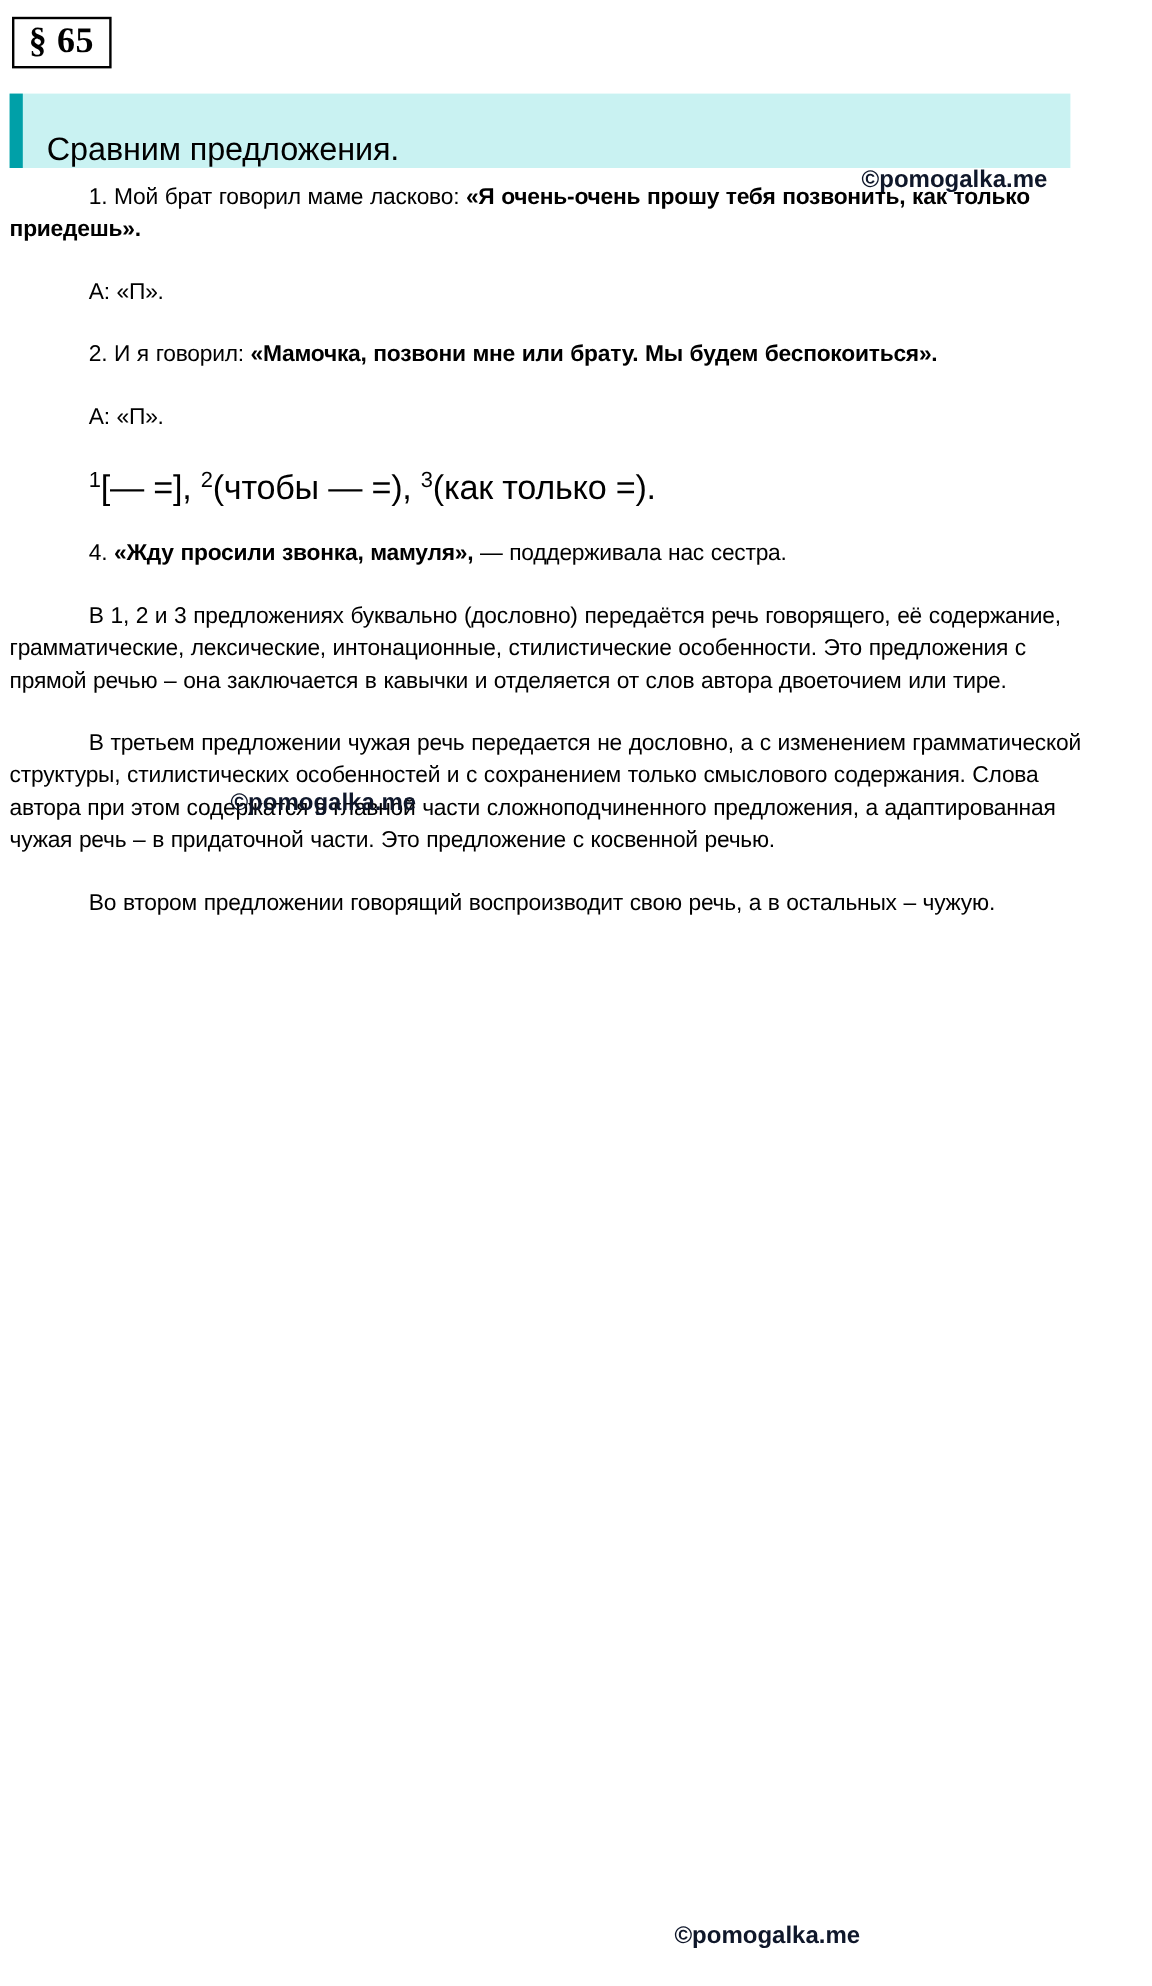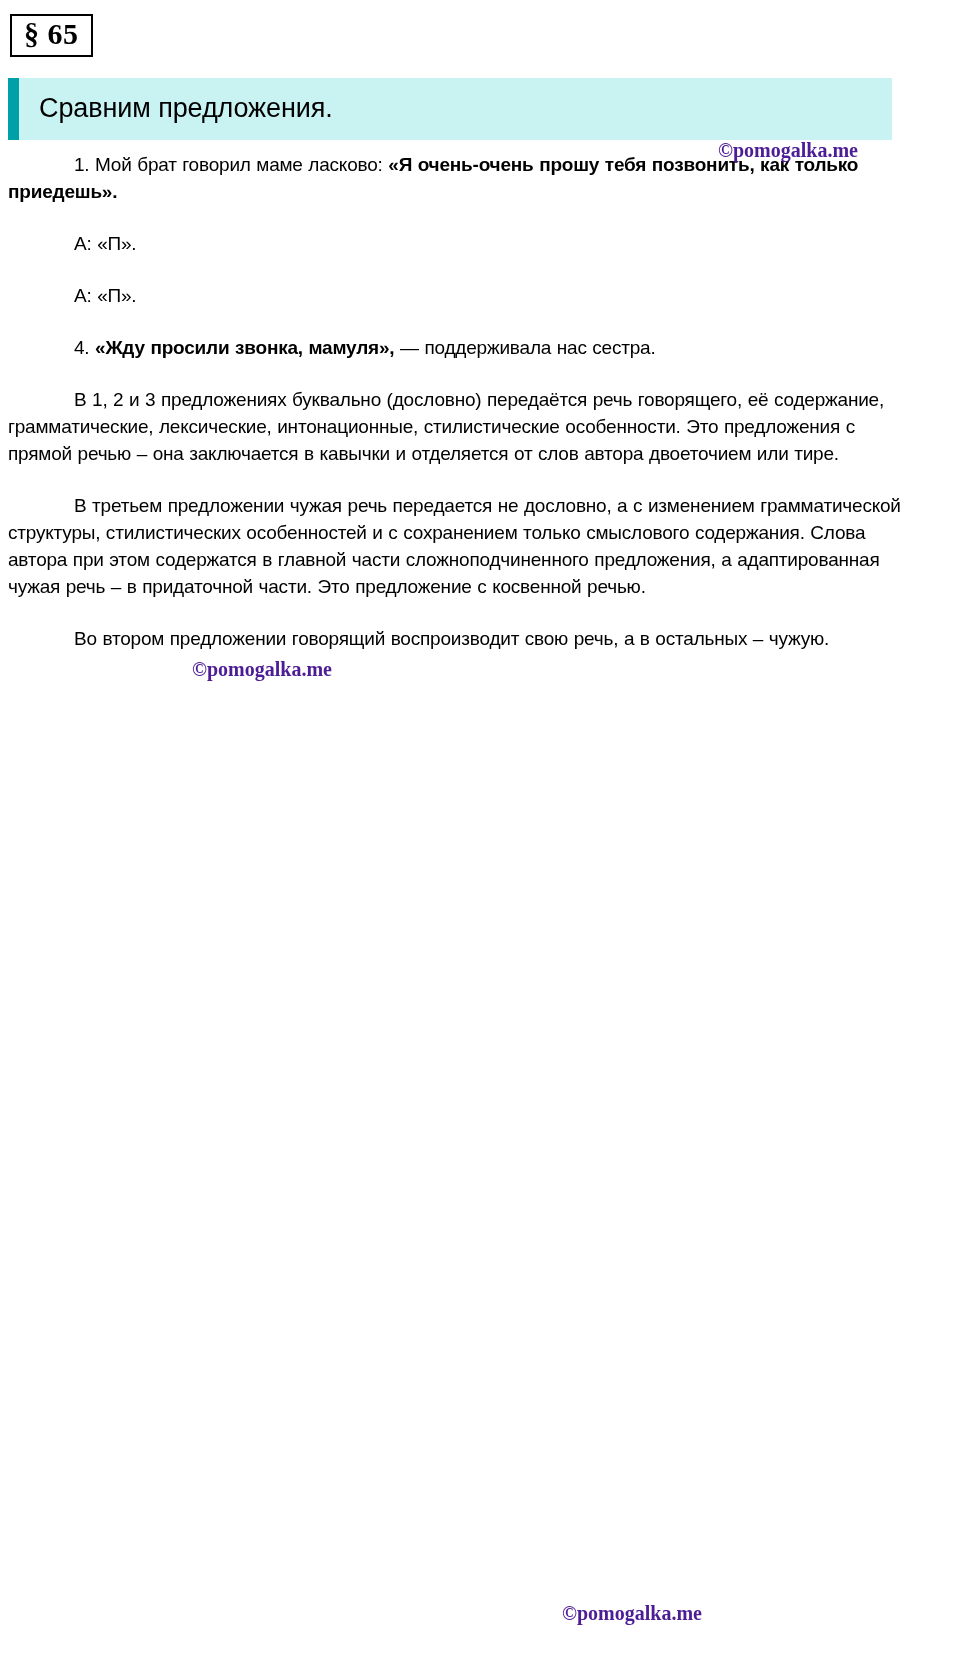--- a/index.html
+++ b/index.html
@@ -42,21 +42,21 @@
   
   .banner {
     position: absolute;
     left: 8px;
     top: 78px;
     width: 884px;
     height: 62px;
     background: #c9f2f2;
     box-sizing: border-box;
     display: flex;
-    align-items: center;
+    align-items: flex-end;
   }
   .banner-accent {
     position: absolute;
     left: 0;
     top: 0;
     width: 11px;
     height: 62px;
     background: #00a0a8;
   }
   .banner-text {
@@ -95,23 +95,23 @@
   }
   sup {
     font-size: 0.64em;
     vertical-align: super;
     line-height: 0;
   }
 
   
   .wm {
     position: absolute;
-    font-family: Liberation Serif, serif;
+    font-family: Liberation Sans, sans-serif;
     font-weight: bold;
-    color: #4c1d95;
+    color: #0f172a;
     white-space: nowrap;
   }
   .wm-1 { left: 718px; top: 139px; font-size: 20px; }
   .wm-2 { left: 192px; top: 658px; font-size: 20px; }
   .wm-3 { left: 562px; top: 1602px; font-size: 20px; }
 </style>
 </head>
 <body>
 
 <div class="page">
@@ -122,24 +122,26 @@
     <div class="banner-accent"></div>
     <div class="banner-text">Сравним предложения.</div>
   </div>
 
   <div class="content">
 
     <p class="para"><span>1. Мой брат говорил маме ласково: </span><b class="speech">«Я очень-очень прошу тебя позвонить, как только приедешь».</b></p>
 
     <p class="para">А: «П».</p>
 
+    <p class="para"><span>2. И я говорил: </span><b class="speech">«Мамочка, позвони мне или брату. Мы будем беспокоиться».</b></p>
 
     <p class="para">А: «П».</p>
 
 
+    <p class="scheme"><sup>1</sup><span>[— =], </span><sup>2</sup><span>(чтобы — =), </span><sup>3</sup><span>(как только =).</span></p>
 
     <p class="para"><span>4. </span><b class="speech">«Жду просили звонка, мамуля»,</b><span> — поддерживала нас сестра.</span></p>
 
 
     <p class="para">В 1, 2 и 3 предложениях буквально (дословно) передаётся речь говорящего, её содержание, грамматические, лексические, интонационные, стилистические особенности. Это предложения с прямой речью – она заключается в кавычки и отделяется от слов автора двоеточием или тире.</p>
 
     <p class="para">В третьем предложении чужая речь передается не дословно, а с изменением грамматической структуры, стилистических особенностей и с сохранением только смыслового содержания. Слова автора при этом содержатся в главной части сложноподчиненного предложения, а адаптированная чужая речь – в придаточной части. Это предложение с косвенной речью.</p>
 
     <p class="para">Во втором предложении говорящий воспроизводит свою речь, а в остальных – чужую.</p>
 

